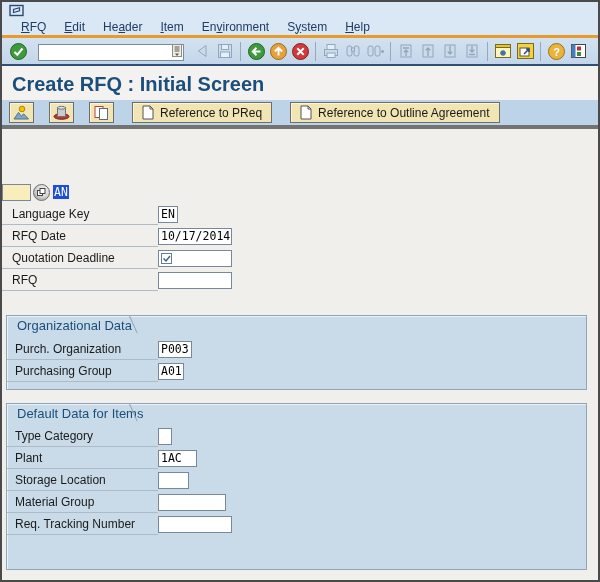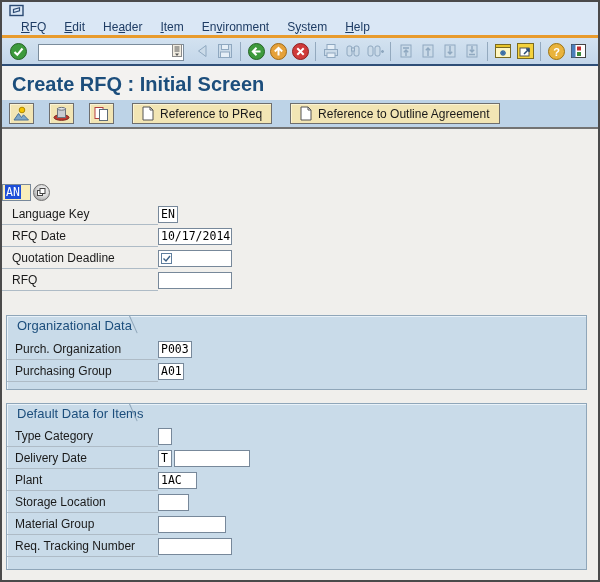--- a/index.html
+++ b/index.html
@@ -11,42 +11,42 @@
   
   .sysbar{height:16px;background:#DAE7F5;display:flex;align-items:center;padding-left:7px;}
   .menubar{height:17px;background:#DAE7F5;display:flex;align-items:center;padding-left:10px;
            font-size:12px;color:#1E3C64;}
   .menu-item{padding:0 9px;cursor:default;white-space:nowrap;}
   .menu-item u{text-decoration:underline;}
   .orange-line{height:3px;background:#E89B2D;}
   .toolbar{height:26px;background:linear-gradient(#D3E2F0,#C3D6E9);display:flex;align-items:center;padding-left:5px;}
   .navy-line{height:2px;background:#2E4E77;}
   .titlebar{height:34px;background:#F3F2F0;padding:7px 0 0 10px;font-size:20px;font-weight:bold;color:#1C4E7C;}
-  .apptoolbar{height:29px;background:#BDD3E7;display:flex;align-items:center;gap:15px;padding-left:7px;border-bottom:2px solid #737373;}
+  .apptoolbar{height:29px;background:#BDD3E7;display:flex;align-items:center;gap:15px;padding-left:7px;border-bottom:4px solid #737373;}
   .main{position:relative;height:451px;background:#F0EFEC;}
   
   .tbtn{width:22px;height:22px;display:flex;align-items:center;justify-content:center;flex:0 0 auto;}
   .tsep{width:1px;height:19px;background:#93A9BE;margin:0 4px;flex:0 0 auto;}
   .cmd-wrap{position:relative;margin:0 8px 0 9px;flex:0 0 auto;}
   .cmd{width:146px;height:17px;border:1px solid #7B8C9C;background:#fff;font:11px "DejaVu Sans Mono",monospace;padding:0 14px 0 3px;}
   .cmd-dd{position:absolute;right:2px;top:2px;}
   
   .icon-btn{width:25px;height:21px;background:#F2E5B4;border:1px solid #6E6E6E;
             box-shadow:inset 1px 1px 0 #FBF3D3;display:flex;align-items:center;justify-content:center;}
   .ref-btn{height:21px;background:#F2E5B4;border:1px solid #6E6E6E;box-shadow:inset 1px 1px 0 #FBF3D3;
            display:flex;align-items:center;gap:6px;padding:0 9px;font-size:12px;color:#1a1a1a;white-space:nowrap;margin-left:3px;}
   
   .form1{position:absolute;left:0;top:52px;width:300px;}
   .frow{display:flex;height:22px;align-items:center;}
   .flabel{width:156px;height:22px;border-bottom:1px solid #AEBBC6;display:flex;align-items:center;
           padding-left:10px;font-size:12px;color:#1a1a1a;flex:0 0 auto;}
   .field{height:17px;border:1px solid #77889A;background:#fff;
          font:11.5px "DejaVu Sans Mono",monospace;color:#000;display:flex;align-items:center;padding:0 2px;}
   .field.yellow{background:#F9EDBB;}
-  .sel{background:#1d4ed8;color:#fff;padding:0 1px;}
+  .sel{background:#1d4ed8;color:#fff;padding:0 1px;margin-left:48px;}
   .ball{width:17px;height:17px;border-radius:50%;border:1px solid #6E6E6E;margin-left:2px;
         background:radial-gradient(circle at 62% 35%,#F5F5F5 0%,#D9D9D9 45%,#8F8F8F 100%);
         display:flex;align-items:center;justify-content:center;}
   
   .gbox{position:absolute;left:4px;width:581px;background:#C9DBE9;border:1px solid #8FA6B9;
         box-shadow:inset 1px 1px 0 #E9F2F9;}
   .gtab{position:relative;height:18px;display:flex;align-items:center;padding-left:10px;
         font-size:13px;color:#1C4E7C;}
   .gtab::after{content:'';position:absolute;left:122px;top:0;width:1px;height:19px;
         background:#8FA6B9;transform:rotate(-24deg);transform-origin:top left;}
@@ -314,30 +314,20 @@
         <span>Default Data for Items</span>
       </div>
       <div style="height:3px"></div>
       <div class="grow">
         <span class="glabel">Type Category</span>
         <span class="field" style="width:14px">
             <span></span>
           </span>
       </div>
       <div class="grow">
-        <span class="glabel">Delivery Date</span>
-        <span class="field" style="width:14px">
-            <span>T</span>
-          </span>
-        <span class="gap2"></span>
-        <span class="field" style="width:76px">
-            <span></span>
-          </span>
-      </div>
-      <div class="grow">
         <span class="glabel">Plant</span>
         <span class="field" style="width:39px">
             <span>1AC</span>
           </span>
       </div>
       <div class="grow">
         <span class="glabel">Storage Location</span>
         <span class="field" style="width:31px">
             <span></span>
           </span>

